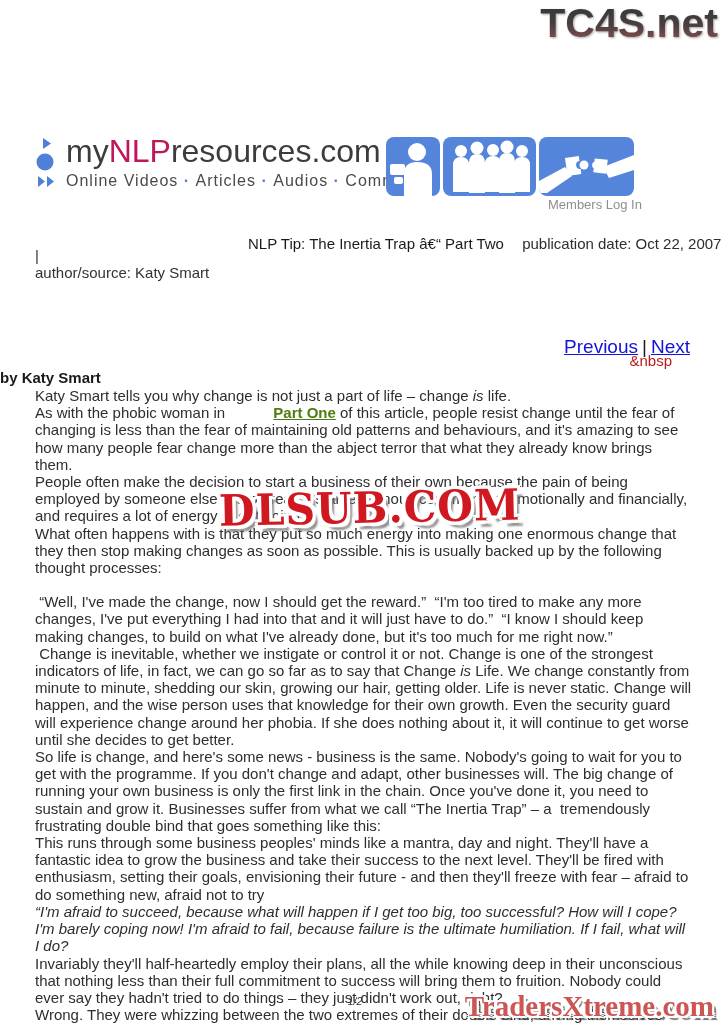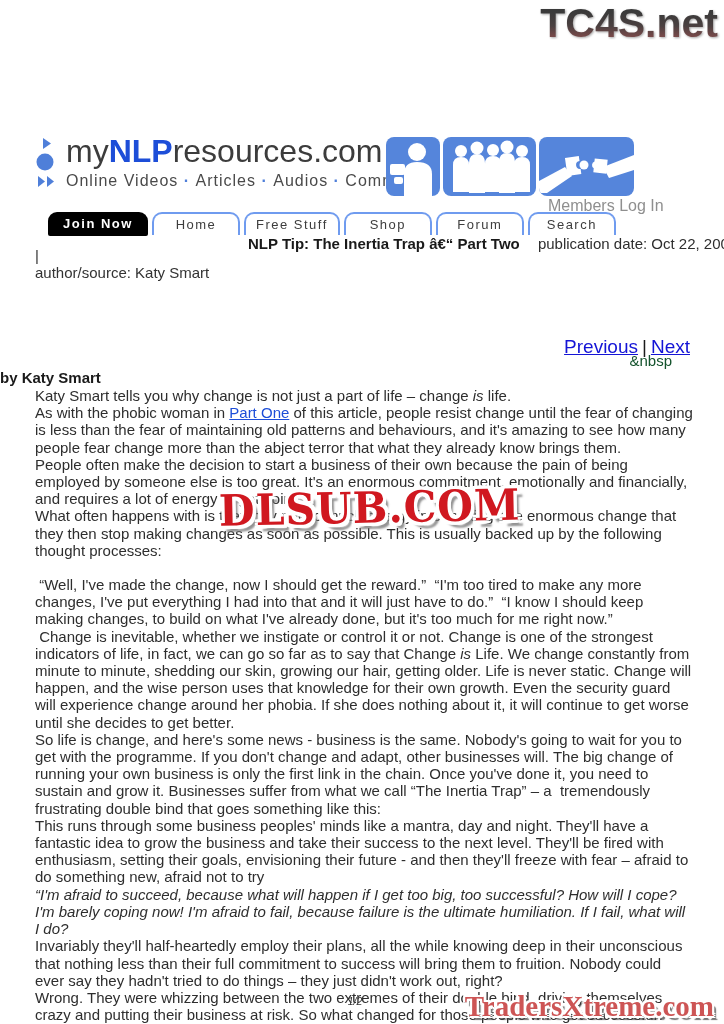--- a/index.html
+++ b/index.html
@@ -17,64 +17,64 @@
     font-size:41px; font-weight:bold; letter-spacing:0px;
     background:linear-gradient(180deg,#3a3a3a 25%,#4a4040 55%,#7c4a4a 80%,#432e2e 100%);
     -webkit-background-clip:text; background-clip:text; color:transparent;
     filter:drop-shadow(1px 1px 1px rgba(0,0,0,0.35));
   }
 
   
   .logo-block { position:absolute; left:36px; top:134px; display:flex; align-items:flex-start; }
   .logo-icon { margin-top:4px; margin-right:4px; }
   .logo-line1 { font-size:32px; line-height:34px; color:#3c3c3c; letter-spacing:0px; }
-  .logo-line1 .nlp { color:#1d4ed8; font-weight:bold; }
+  .logo-line1 .nlp { color:#be185d; font-weight:normal; }
   .logo-tagline { font-size:16px; color:#4a4a4a; letter-spacing:1px; margin-top:4px; }
   .logo-tagline .dot { color:#4f7fd9; font-weight:bold; }
 
   
   .thumb { position:absolute; top:137px; height:59px; background:#5585db; border-radius:8px; overflow:hidden; }
   .thumb svg { display:block; width:100%; height:100%; }
   .thumb-1 { left:386px; width:54px; }
   .thumb-2 { left:443px; width:93px; }
   .thumb-3 { left:539px; width:95px; }
-  .members-login { position:absolute; left:548px; top:197px; font-size:16px; color:#8f8f8f; }
+  .members-login { position:absolute; left:548px; top:197px; font-size:13px; color:#8f8f8f; }
 
   
   .tab-bar { position:absolute; left:48px; top:212px; display:flex; gap:4px; }
   .tab {
     height:23px; line-height:21px; text-align:center; font-size:13px; color:#3d3d3d;
     letter-spacing:1.5px; background:#ffffff; border:2px solid #6f9bef; border-bottom:none;
     border-radius:10px 10px 0 0; padding:0 10px; min-width:88px; cursor:pointer;
   }
   .tab-dark {
     background:#000000; color:#ffffff; font-weight:bold; border:none;
     border-radius:9px 9px 2px 2px; line-height:24px; height:24px; min-width:100px;
   }
 
   
   .title-line { position:absolute; left:248px; top:235px; white-space:nowrap; font-size:15px; }
-  .title-line .title-bold { font-weight:bold; color:#1a1a1a; }
+  .title-line .title-bold { font-weight:normal; color:#1a1a1a; }
   .title-line .pub-date { margin-left:14px; color:#2e2e2e; }
   .pipe-line { position:absolute; left:35px; top:247px; font-size:15px; }
   .author-line { position:absolute; left:35px; top:264px; font-size:15px; }
 
   .pager { position:absolute; top:336px; right:34px; font-size:19px; white-space:nowrap; }
   .pager a { color:#1414d6; text-decoration:underline; cursor:pointer; }
   .pager .sep { color:#1a1a1a; margin:0 4px; }
-  .nbsp-line { position:absolute; top:352px; right:52px; font-size:15px; color:#14532d;margin-left:24px; }
+  .nbsp-line { position:absolute; top:352px; right:52px; font-size:15px; color:#b91c1c;margin-left:24px; }
 
   .byline { position:absolute; top:369px; left:0; width:724px; text-align:left; font-size:15px; font-weight:bold; color:#1a1a1a; }
 
   
   .article { position:absolute; left:35px; top:387px; width:658px; font-size:15px; line-height:17.2px; color:#2e2e2e; }
   .article p.para { margin:0; }
   .article p.italic { font-style:italic; }
   .article .blank { height:17px; }
-  .inline-link { color:#1d4ed8; font-weight:normal; text-decoration:underline; cursor:pointer; }
+  .inline-link { color:#4d7c0f; font-weight:bold; text-decoration:underline; cursor:pointer;margin-left:44px; }
 
   
   .wm-center {
     position:absolute; left:219px; top:484px; z-index:5;
     font-family:"DejaVu Serif","Liberation Serif",serif;
     font-size:41px; font-weight:bold; letter-spacing:1px;
     color:#d01820; transform:rotate(-1.2deg) scaleY(1.05);
     text-shadow:
       -3px -3px 0 #ffffff, 3px -3px 0 #ffffff, -3px 3px 0 #ffffff, 3px 3px 0 #ffffff,
       -3px 0 0 #ffffff, 3px 0 0 #ffffff, 0 -3px 0 #ffffff, 0 3px 0 #ffffff,
@@ -143,28 +143,20 @@
     <svg viewBox="0 0 95 59" fill="#ffffff" xmlns="http://www.w3.org/2000/svg">
       <path d="M0 44 L26 30 L33 39 L8 56 L0 56 Z"></path>
       <path d="M27 20 h14 v5 a4 4 0 0 0 0 8 v5 h-14 Z" transform="rotate(-8 34 28)"></path>
       <circle cx="45" cy="28" r="4.5"></circle>
       <path d="M95 18 L64 30 L70 41 L95 33 Z"></path>
       <path d="M55 22 h13 v14 h-13 v-4 a4 4 0 0 1 0 -7 Z" transform="rotate(6 61 29)"></path>
     </svg>
   </div>
   <div class="members-login">Members Log In</div>
 
-  <div class="tab-bar">
-      <div class="tab tab-dark">Join Now</div>
-      <div class="tab">Home</div>
-      <div class="tab">Free Stuff</div>
-      <div class="tab">Shop</div>
-      <div class="tab">Forum</div>
-      <div class="tab">Search</div>
-    </div>
 
   <div class="title-line">
     <span class="title-bold">NLP Tip: The Inertia Trap â€“ Part Two</span>
     <span class="pub-date">publication date: Oct 22, 2007</span>
   </div>
   <div class="pipe-line">|</div>
   <div class="author-line">author/source: Katy Smart</div>
 
   <div class="pager">
     <a>Previous</a><span class="sep">|</span><a>Next</a>

